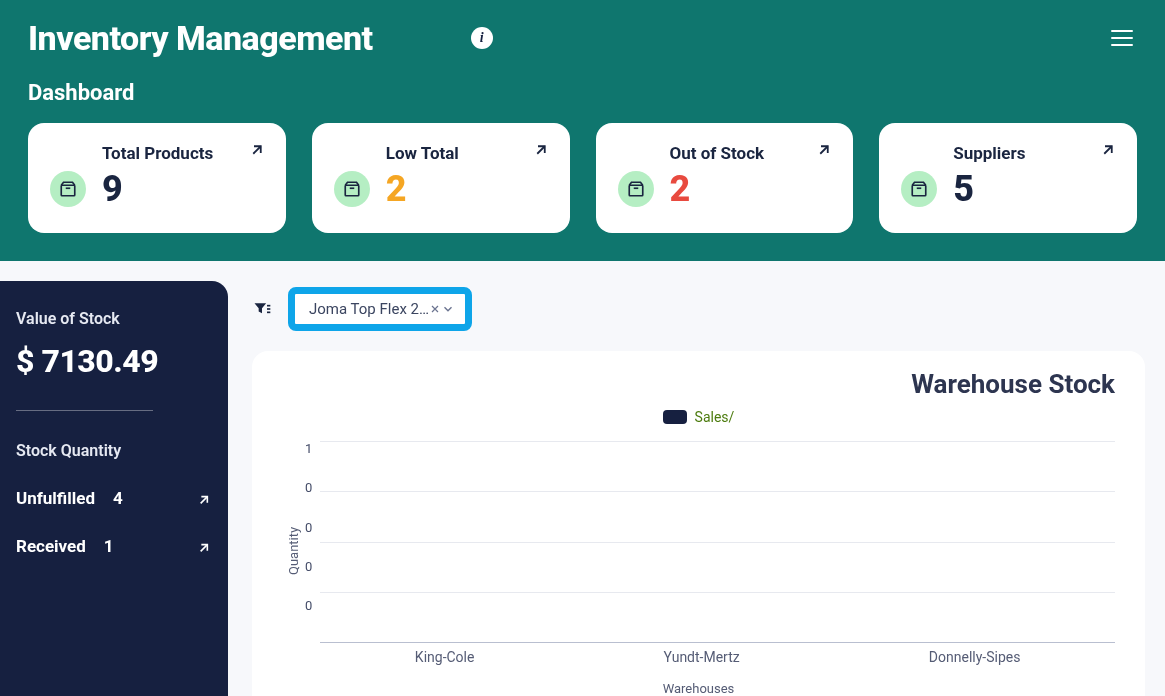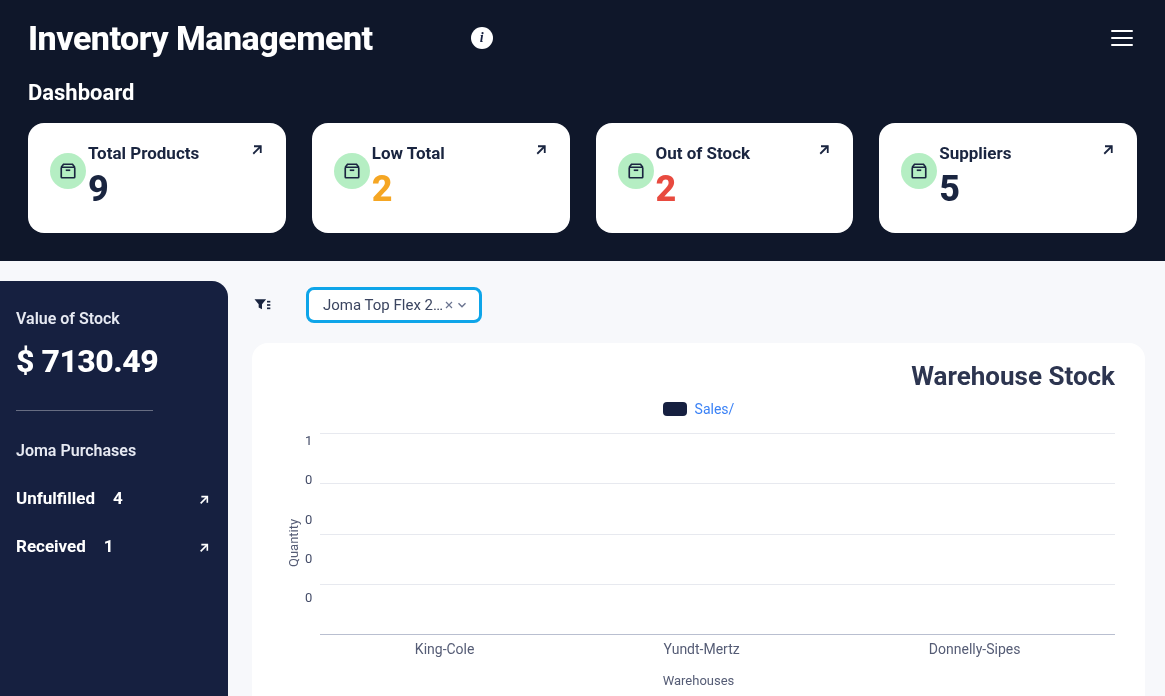--- a/index.html
+++ b/index.html
@@ -2,21 +2,21 @@
 <html><head>
 <meta charset="utf-8">
 <style>
   * { box-sizing: border-box; margin: 0; padding: 0; }
   body {
     font-family: -apple-system, BlinkMacSystemFont, "Segoe UI", Roboto, Arial, sans-serif;
     background: #f7f8fb;
     color: #1a2540;
   }
   .header {
-    background: #0f172a;
+    background: #0f766e;
     color: #fff;
     padding: 18px 28px 28px 28px;
   }
   .header-top {
     display: flex;
     align-items: center;
     justify-content: space-between;
   }
   .title-wrap {
     display: flex;
@@ -66,22 +66,22 @@
     display: grid;
     grid-template-columns: repeat(4, 1fr);
     gap: 26px;
     margin-top: 18px;
   }
   .card {
     background: #fff;
     border-radius: 16px;
     padding: 20px 22px 26px 22px;
     display: flex;
-    align-items: flex-start;
-    gap: 2px;
+    align-items: flex-end;
+    gap: 16px;
     position: relative;
     color: #1a2540;
   }
   .card-icon {
     width: 36px;
     height: 36px;
     background: #b5eec3;
     border-radius: 50%;
     display: flex;
     align-items: center;
@@ -167,27 +167,26 @@
     display: flex;
     align-items: center;
     gap: 16px;
     margin-bottom: 20px;
   }
   .filter-chip {
     display: flex;
     align-items: center;
     gap: 0;
     background: #fff;
-    border: 3px solid #0ea5e9;
+    border: 7px solid #0ea5e9;
     border-radius: 8px;
     padding: 6px 10px 6px 14px;
     font-size: 15px;
     color: #3b4560;
     cursor: pointer;
-    margin-left: 18px;
   }
   .chip-x, .chip-caret { color: #6b7490; display:flex; align-items:center; }
   .chart-card {
     background: #fff;
     border-radius: 16px;
     padding: 18px 30px 30px 30px;
   }
   .chart-title {
     text-align: right;
     font-size: 26px;
@@ -195,21 +194,21 @@
     color: #2d3550;
     margin-bottom: 10px;
   }
   .legend {
     display: flex;
     align-items: center;
     justify-content: center;
     gap: 8px;
     margin-bottom: 16px;
     font-size: 14px;
-    color: #3b82f6;
+    color: #4d7c0f;
     text-align: right;
   }
   .legend-swatch {
     width: 24px;
     height: 14px;
     background: #162040;
     border-radius: 4px;
   }
   .plot {
     position: relative;
@@ -370,21 +369,21 @@
       </div>
     </div>
   </div>
 </div>
 
 <div class="main">
   <div class="sidebar">
     <div class="side-title">Value of Stock</div>
     <div class="side-value">$ 7130.49</div>
     <div class="side-divider"></div>
-    <div class="side-title">Joma Purchases</div>
+    <div class="side-title">Stock Quantity</div>
 
     <div class="side-row">
       <div class="side-row-left">
         <span class="side-row-label">Unfulfilled</span>
         <span class="side-row-val">4</span>
       </div>
       <span>
         <svg width="16" height="16" viewBox="0 0 24 24" fill="none" stroke="#fff" stroke-width="2.4">
             <path d="M7 17L17 7"></path>
             <path d="M8 7h9v9"></path>

